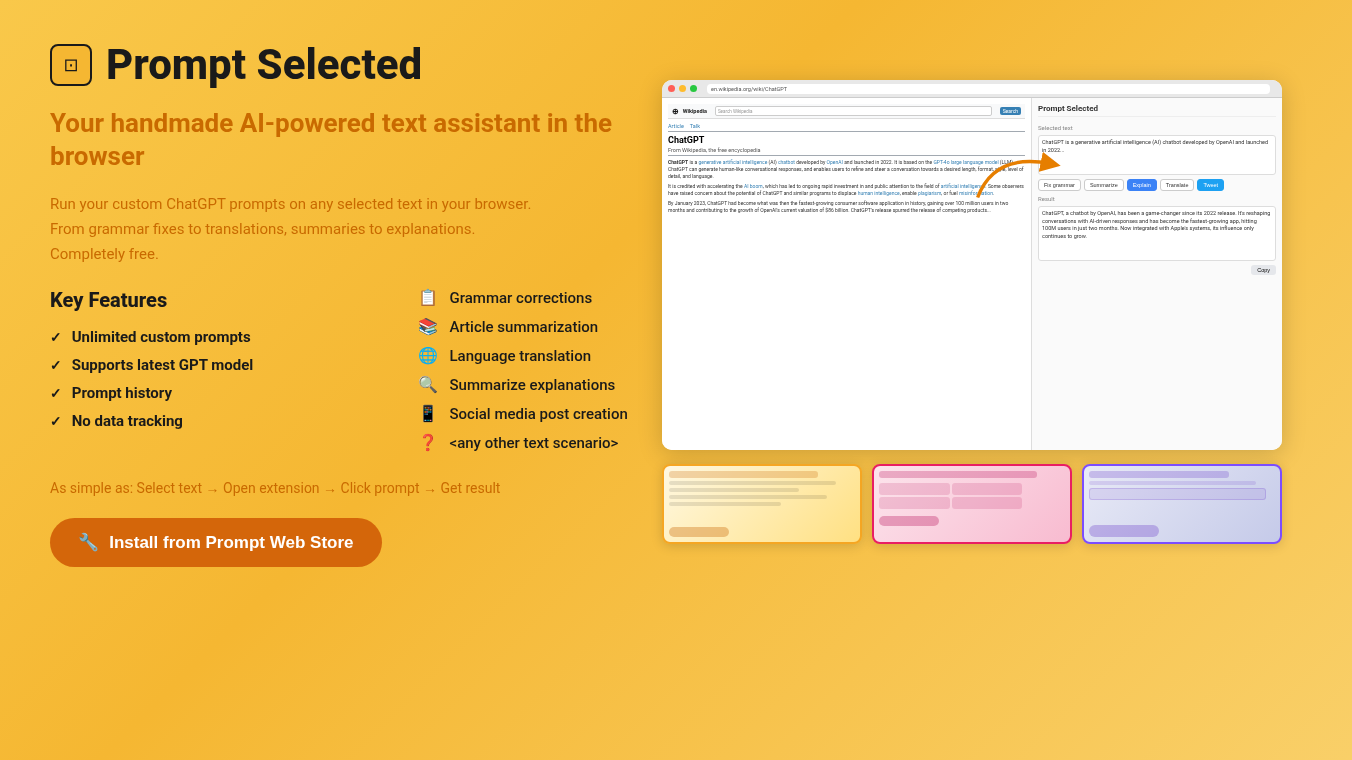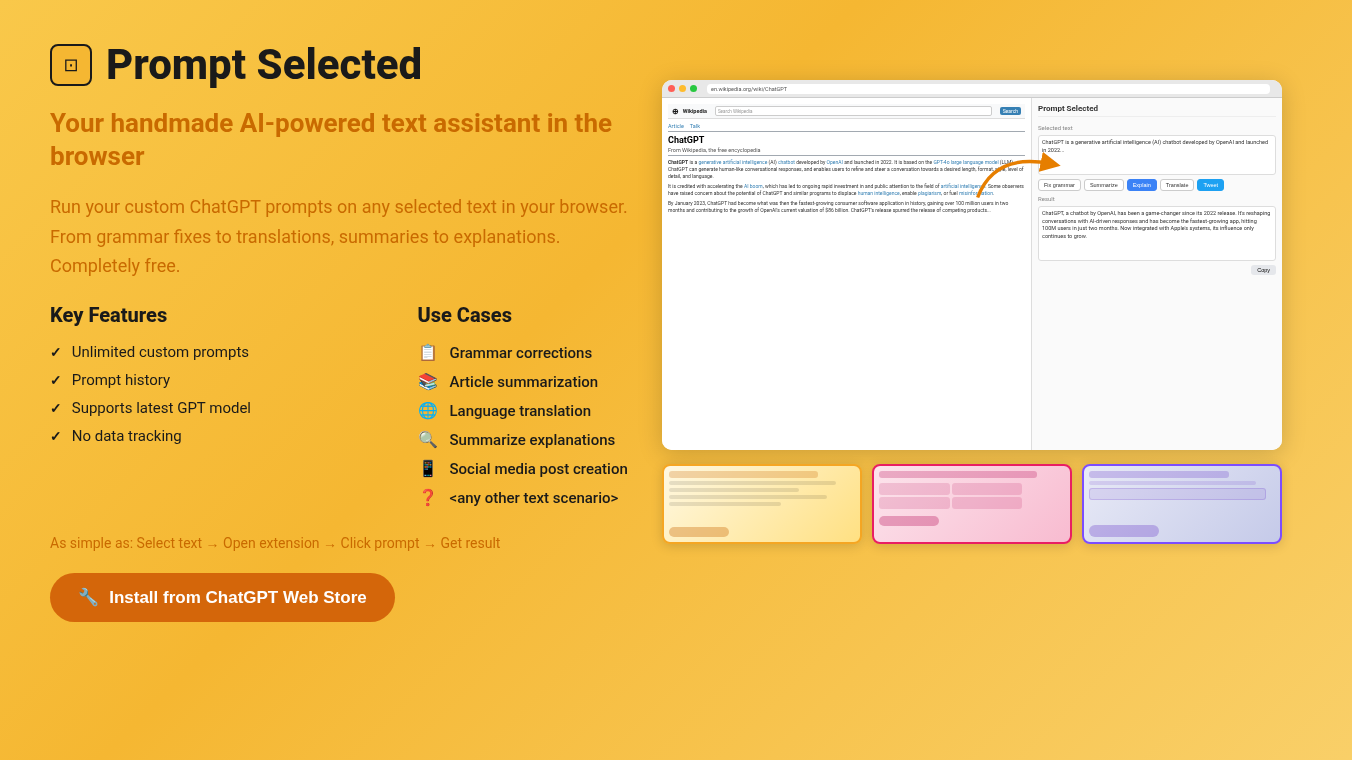--- a/index.html
+++ b/index.html
@@ -38,21 +38,21 @@
     .tagline {
       font-size: 26px;
       font-weight: 700;
       color: #c96a00;
       margin-bottom: 20px;
       line-height: 1.25;
       max-width: 640px;
     }
     .description {
       color: #c96a00;
-      font-size: 18px;
+      font-size: 15px;
       line-height: 1.65;
       max-width: 620px;
       margin-bottom: 22px;
     }
     .byor-note {
       font-size: 14px;
       color: #555;
       margin-bottom: 28px;
     }
 
@@ -74,21 +74,21 @@
       list-style: none;
       display: flex;
       flex-direction: column;
       gap: 10px;
     }
     .feature-list li {
       display: flex;
       align-items: center;
       gap: 10px;
       font-size: 15px;
-      font-weight: 400;
+      font-weight: 700;
     }
     .feature-list li::before {
       content: '✓';
       color: #1a1a1a;
       font-weight: 700;
       font-size: 14px;
       flex-shrink: 0;
     }
     .use-case-list li {
       display: flex;
@@ -384,32 +384,31 @@
 
     
     <div class="two-col">
       <div class="col">
         <h2>Key Features</h2>
         <ul class="feature-list">
           <li>
               <span>Unlimited custom prompts</span>
             </li>
           <li>
+              <span>Supports latest GPT model</span>
+            </li>
+          <li>
               <span>Prompt history</span>
-            </li>
-          <li>
-              <span>Supports latest GPT model</span>
             </li>
           <li>
               <span>No data tracking</span>
             </li>
         </ul>
       </div>
       <div class="col">
-        <h2>Use Cases</h2>
         <ul class="use-case-list">
           <li>
             <span class="use-case-icon">📋</span>
             <span>Grammar corrections</span>
           </li>
           <li>
             <span class="use-case-icon">📚</span>
             <span>Article summarization</span>
           </li>
           <li>
@@ -431,21 +430,21 @@
         </ul>
       </div>
     </div>
 
     
     <p class="workflow-text">As simple as: Select text → Open extension → Click prompt → Get result</p>
 
     
     <button class="install-btn">
       <span>🔧</span>
-      <span>Install from ChatGPT Web Store</span>
+      <span>Install from Prompt Web Store</span>
     </button>
   </div>
 
   <div class="right-panel">
 
     <div class="main-screenshot">
 
       <div style="height:18px;background:#e8e8e8;display:flex;align-items:center;padding:0 6px;gap:4px;border-bottom:1px solid #ccc;">
         <div style="width:7px;height:7px;border-radius:50%;background:#ff5f57;"></div>
         <div style="width:7px;height:7px;border-radius:50%;background:#febc2e;"></div>

